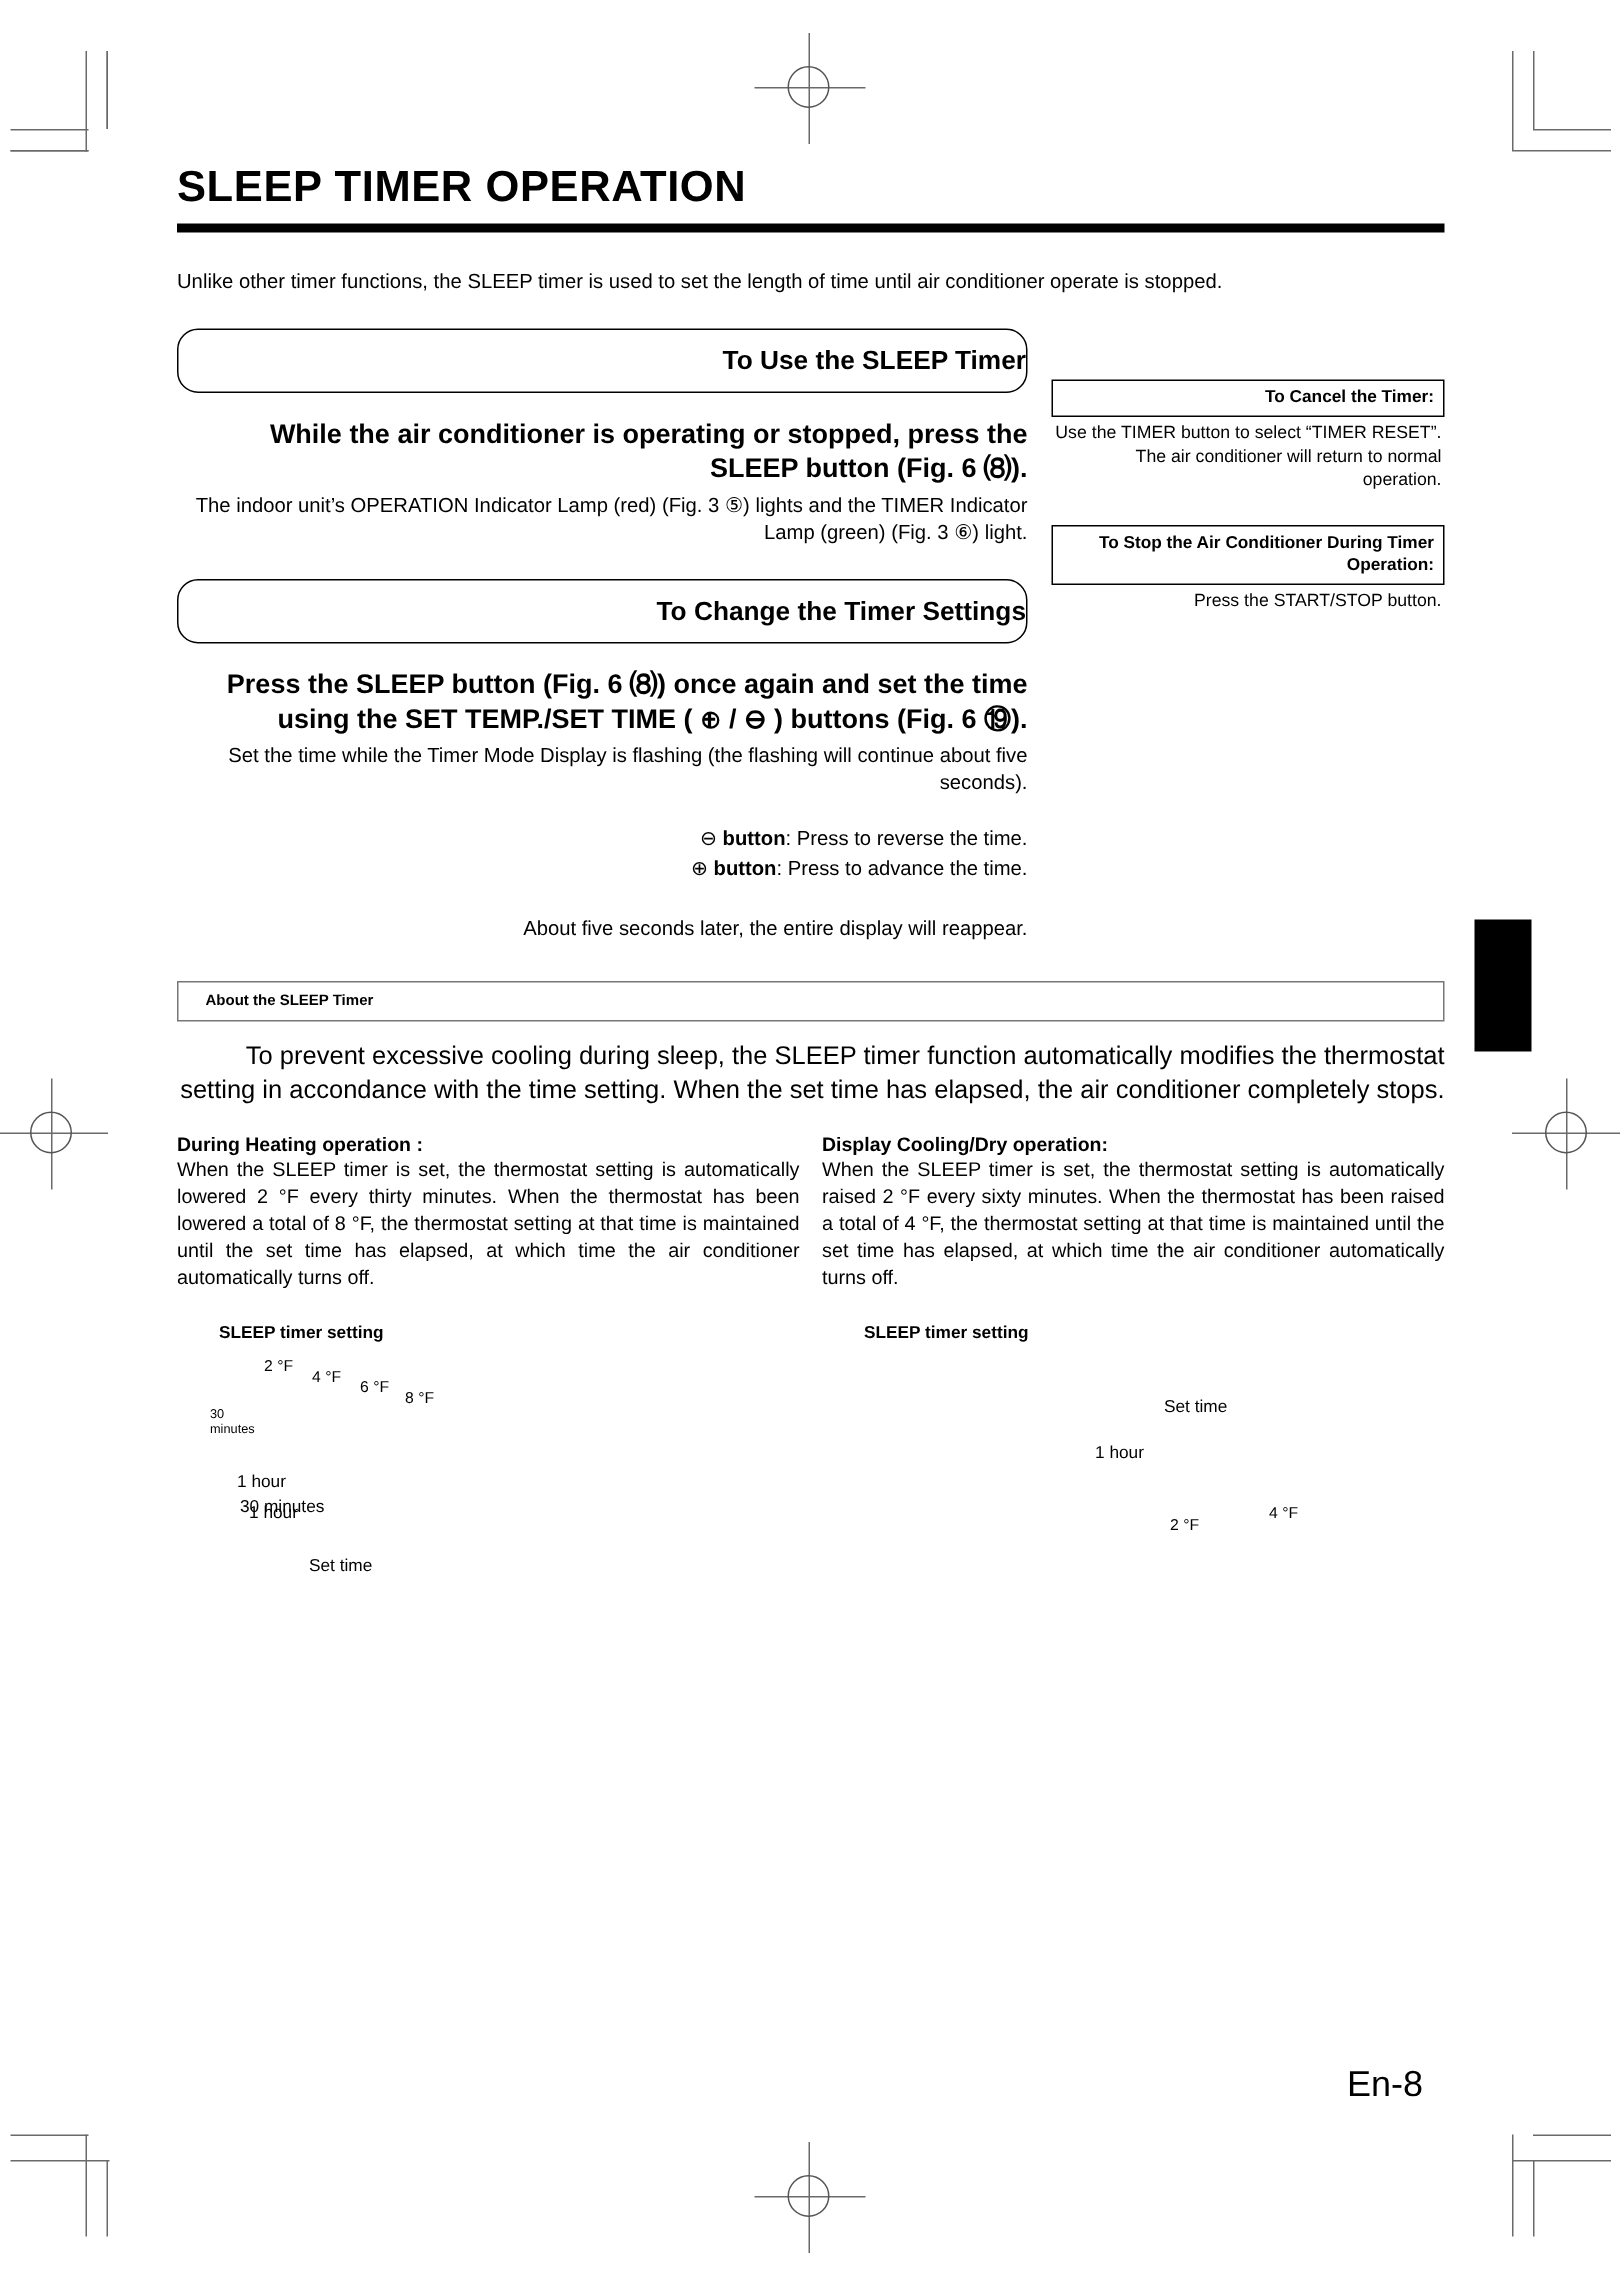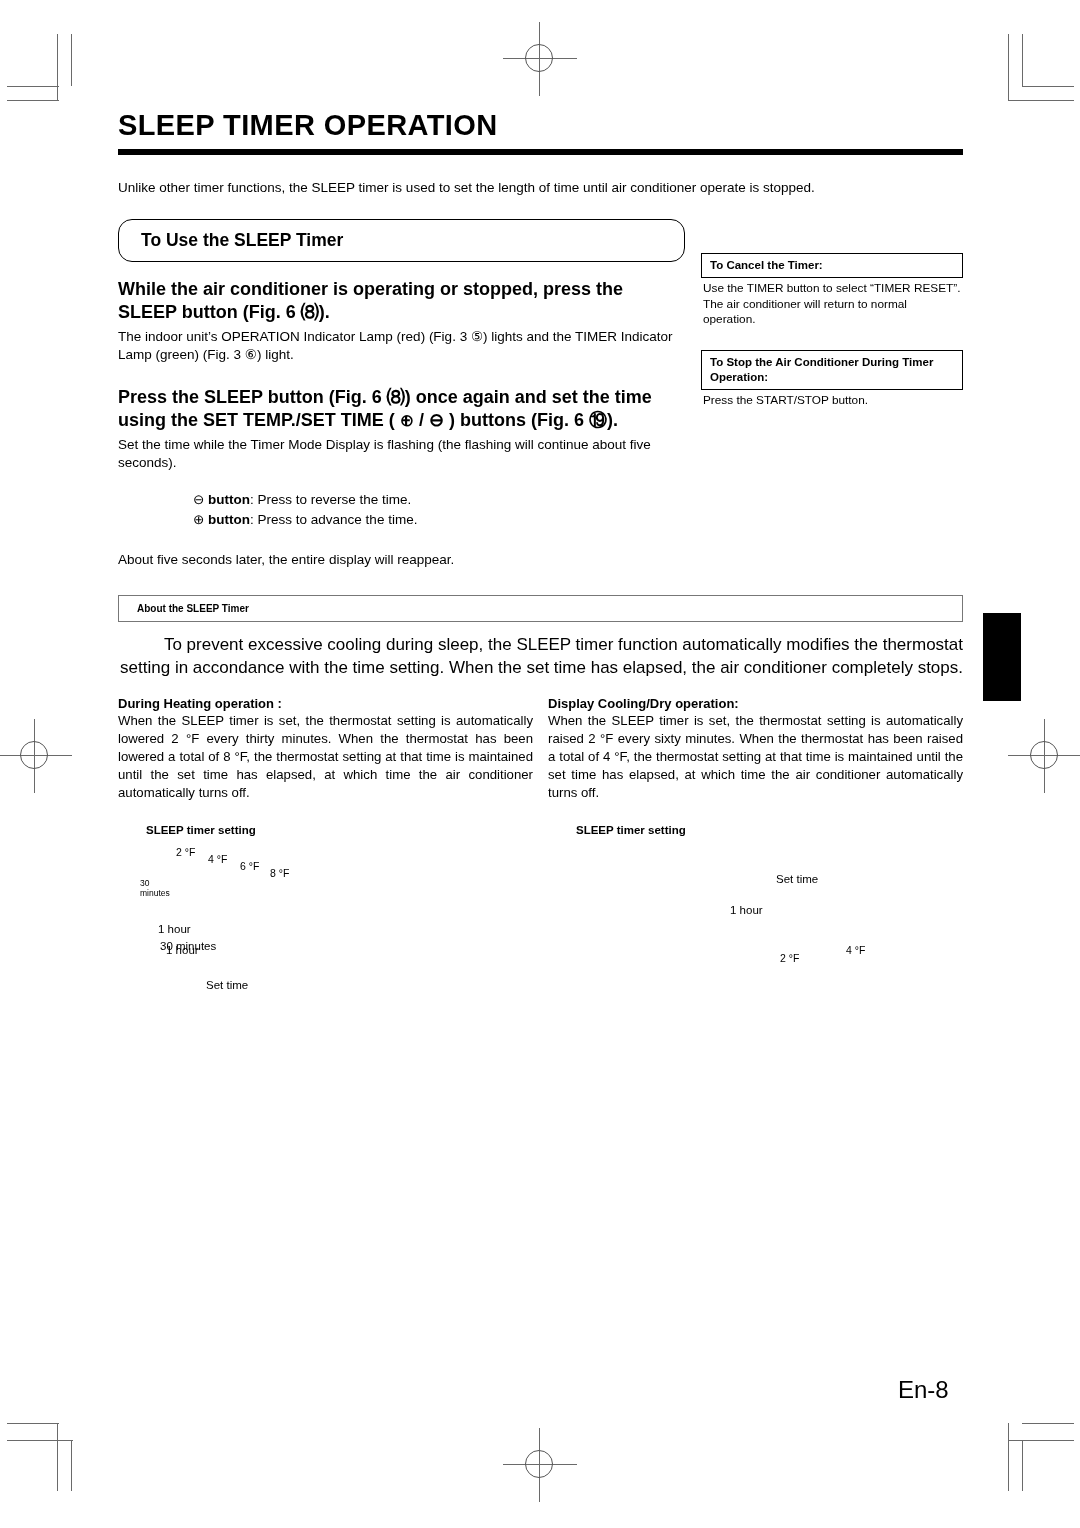--- a/index.html
+++ b/index.html
@@ -67,20 +67,21 @@
 
   .intro {
     font-size: 13.5px;
     line-height: 1.35;
     margin: 0 0 22px 0;
   }
 
   .cols {
     display: flex;
     align-items: flex-start;
+    text-align: right;
   }
   .col-left { width: 567px; flex: 0 0 567px; }
   .col-right { width: 262px; flex: 0 0 262px; margin-left: 16px; }
 
   .rounded-head {
     border: 1.6px solid #000;
     border-radius: 14px;
     padding: 10px 0 10px 22px;
     font-size: 17.5px;
     font-weight: bold;
@@ -249,20 +250,21 @@
 
     <div class="col-left">
 
       <div class="rounded-head">To Use the SLEEP Timer</div>
 
       <div class="bold-lead">While the air conditioner is operating or stopped, press the SLEEP button (Fig. 6 ⑻).</div>
       <div class="body-text">The indoor unit’s OPERATION Indicator Lamp (red) (Fig. 3 ⑤) lights and the TIMER Indicator Lamp (green) (Fig. 3 ⑥) light.</div>
 
       <div class="gap-22"></div>
 
+      <div class="rounded-head">To Change the Timer Settings</div>
 
       <div class="bold-lead">Press the SLEEP button (Fig. 6 ⑻) once again and set the time using the SET TEMP./SET TIME  ( ⊕ / ⊖ ) buttons (Fig. 6 ⑲).</div>
       <div class="body-text">Set the time while the Timer Mode Display is flashing (the flashing will continue about five seconds).</div>
 
       <div class="btn-lines">
         <div>
           <span>⊖</span>
           <b>button</b><span>: Press to reverse the time.</span>
         </div>
         <div>

